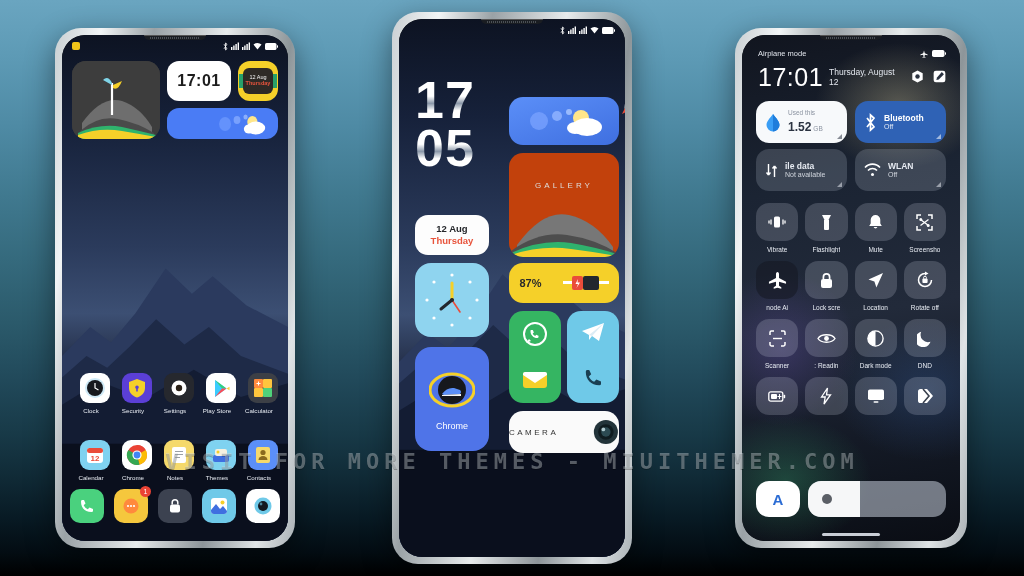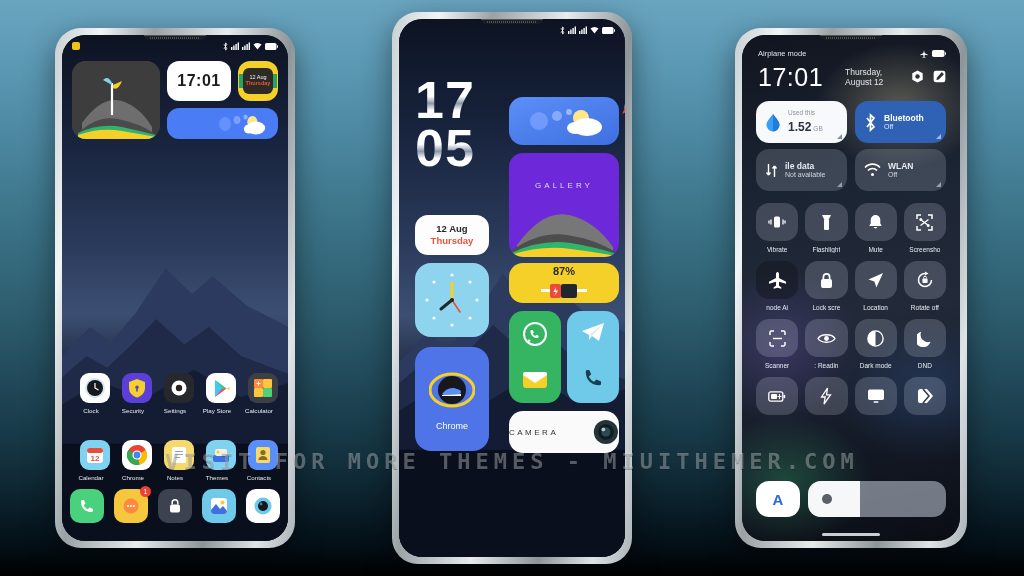--- a/index.html
+++ b/index.html
@@ -87,28 +87,28 @@
   .datecard { position:absolute; left:16px; top:196px; width:74px; height:40px;
     background:#fdfdfd; border-radius:13px; z-index:20;
     display:flex; flex-direction:column; align-items:center; justify-content:center; line-height:1.25; }
   .datecard .a { font-size:9.5px; font-weight:bold; color:#25272b; }
   .datecard .b { font-size:9.5px; font-weight:bold; color:#e8543c; }
 
   .p2-weather { position:absolute; left:110px; top:78px; width:110px; height:48px;
     border-radius:14px; background:linear-gradient(160deg,#5b8ff8,#3f6fe0); z-index:20; overflow:hidden; }
   .rocket { position:absolute; left:222px; top:76px; z-index:21; }
   .gallery { position:absolute; left:110px; top:134px; width:110px; height:104px;
-    border-radius:14px; background:#6d28d9; z-index:20; overflow:hidden; }
+    border-radius:14px; background:#c2410c; z-index:20; overflow:hidden; }
   .gallery .gt { position:absolute; top:28px; left:0; right:0; text-align:center;
     font-size:8px; letter-spacing:3px; color:#dedede; }
   .p2-analog { position:absolute; left:16px; top:244px; width:74px; height:74px;
     border-radius:16px; background:#8fd4ef; z-index:20; }
   .battwidget { position:absolute; left:110px; top:244px; width:110px; height:40px;
     border-radius:14px; background:#f5d029; z-index:20;
-    display:flex; align-items:center; justify-content:space-around;flex-direction:column; }
+    display:flex; align-items:center; justify-content:space-around; }
   .battwidget .pct { font-size:11px; font-weight:bold; color:#2a2a2a; }
   .p2-steps { position:absolute; left:16px; top:328px; width:74px; height:104px;
     border-radius:16px; background:#4f74e8; z-index:20;
     display:flex; flex-direction:column; align-items:center; justify-content:center; gap:8px; }
   .p2-steps .lb { font-size:9px; color:#fff; }
   .p2-apps-l { position:absolute; left:110px; top:292px; width:52px; height:92px;
     border-radius:14px; background:#35b562; z-index:20;
     display:flex; flex-direction:column; align-items:center; justify-content:space-around; }
   .p2-apps-r { position:absolute; left:168px; top:292px; width:52px; height:92px;
     border-radius:14px; background:#6fc9e8; z-index:20;
@@ -125,21 +125,21 @@
       radial-gradient(110px 110px at 18% 62%, rgba(120,90,200,.28), transparent 70%),
       radial-gradient(120px 90px at 20% 88%, rgba(60,180,120,.30), transparent 72%),
       radial-gradient(130px 100px at 85% 70%, rgba(60,110,190,.25), transparent 72%),
       linear-gradient(170deg,#11151f 0%,#1b2433 30%,#222a3a 55%,#141a26 78%,#0a0d14 100%); }
   .cc-top { position:absolute; top:14px; left:16px; right:14px; z-index:20;
     display:flex; align-items:center; justify-content:space-between; }
   .cc-top .am { font-size:7.5px; color:#dfe3ea; }
   .cc-time { position:absolute; top:30px; left:16px; right:14px; z-index:20;
     display:flex; align-items:flex-end; gap:6px; }
   .cc-time .t { font-size:25px; color:#fff; font-weight:300; line-height:1; letter-spacing:.5px; }
-  .cc-time .d { font-size:8.5px; color:#e3e7ee; padding-bottom:3px; flex:1;margin-left:16px; }
+  .cc-time .d { font-size:8.5px; color:#e3e7ee; padding-bottom:3px; flex:1; }
   .cc-top-icons { display:flex; gap:9px; padding-bottom:3px; }
 
   .cc-bigrow { position:absolute; left:14px; right:14px; z-index:20; display:flex; gap:8px; }
   .cc-big { flex:1; height:42px; border-radius:13px; position:relative;
     display:flex; align-items:center; gap:7px; padding:0 9px; }
   .cc-big .tx { display:flex; flex-direction:column; line-height:1.2; }
   .cc-big .t1 { font-size:8.5px; font-weight:bold; }
   .cc-big .t2 { font-size:7px; opacity:.85; }
   .cc-corner { position:absolute; right:5px; bottom:4px; width:0; height:0;
     border-left:5px solid transparent; border-bottom:5px solid currentColor; opacity:.55; }

